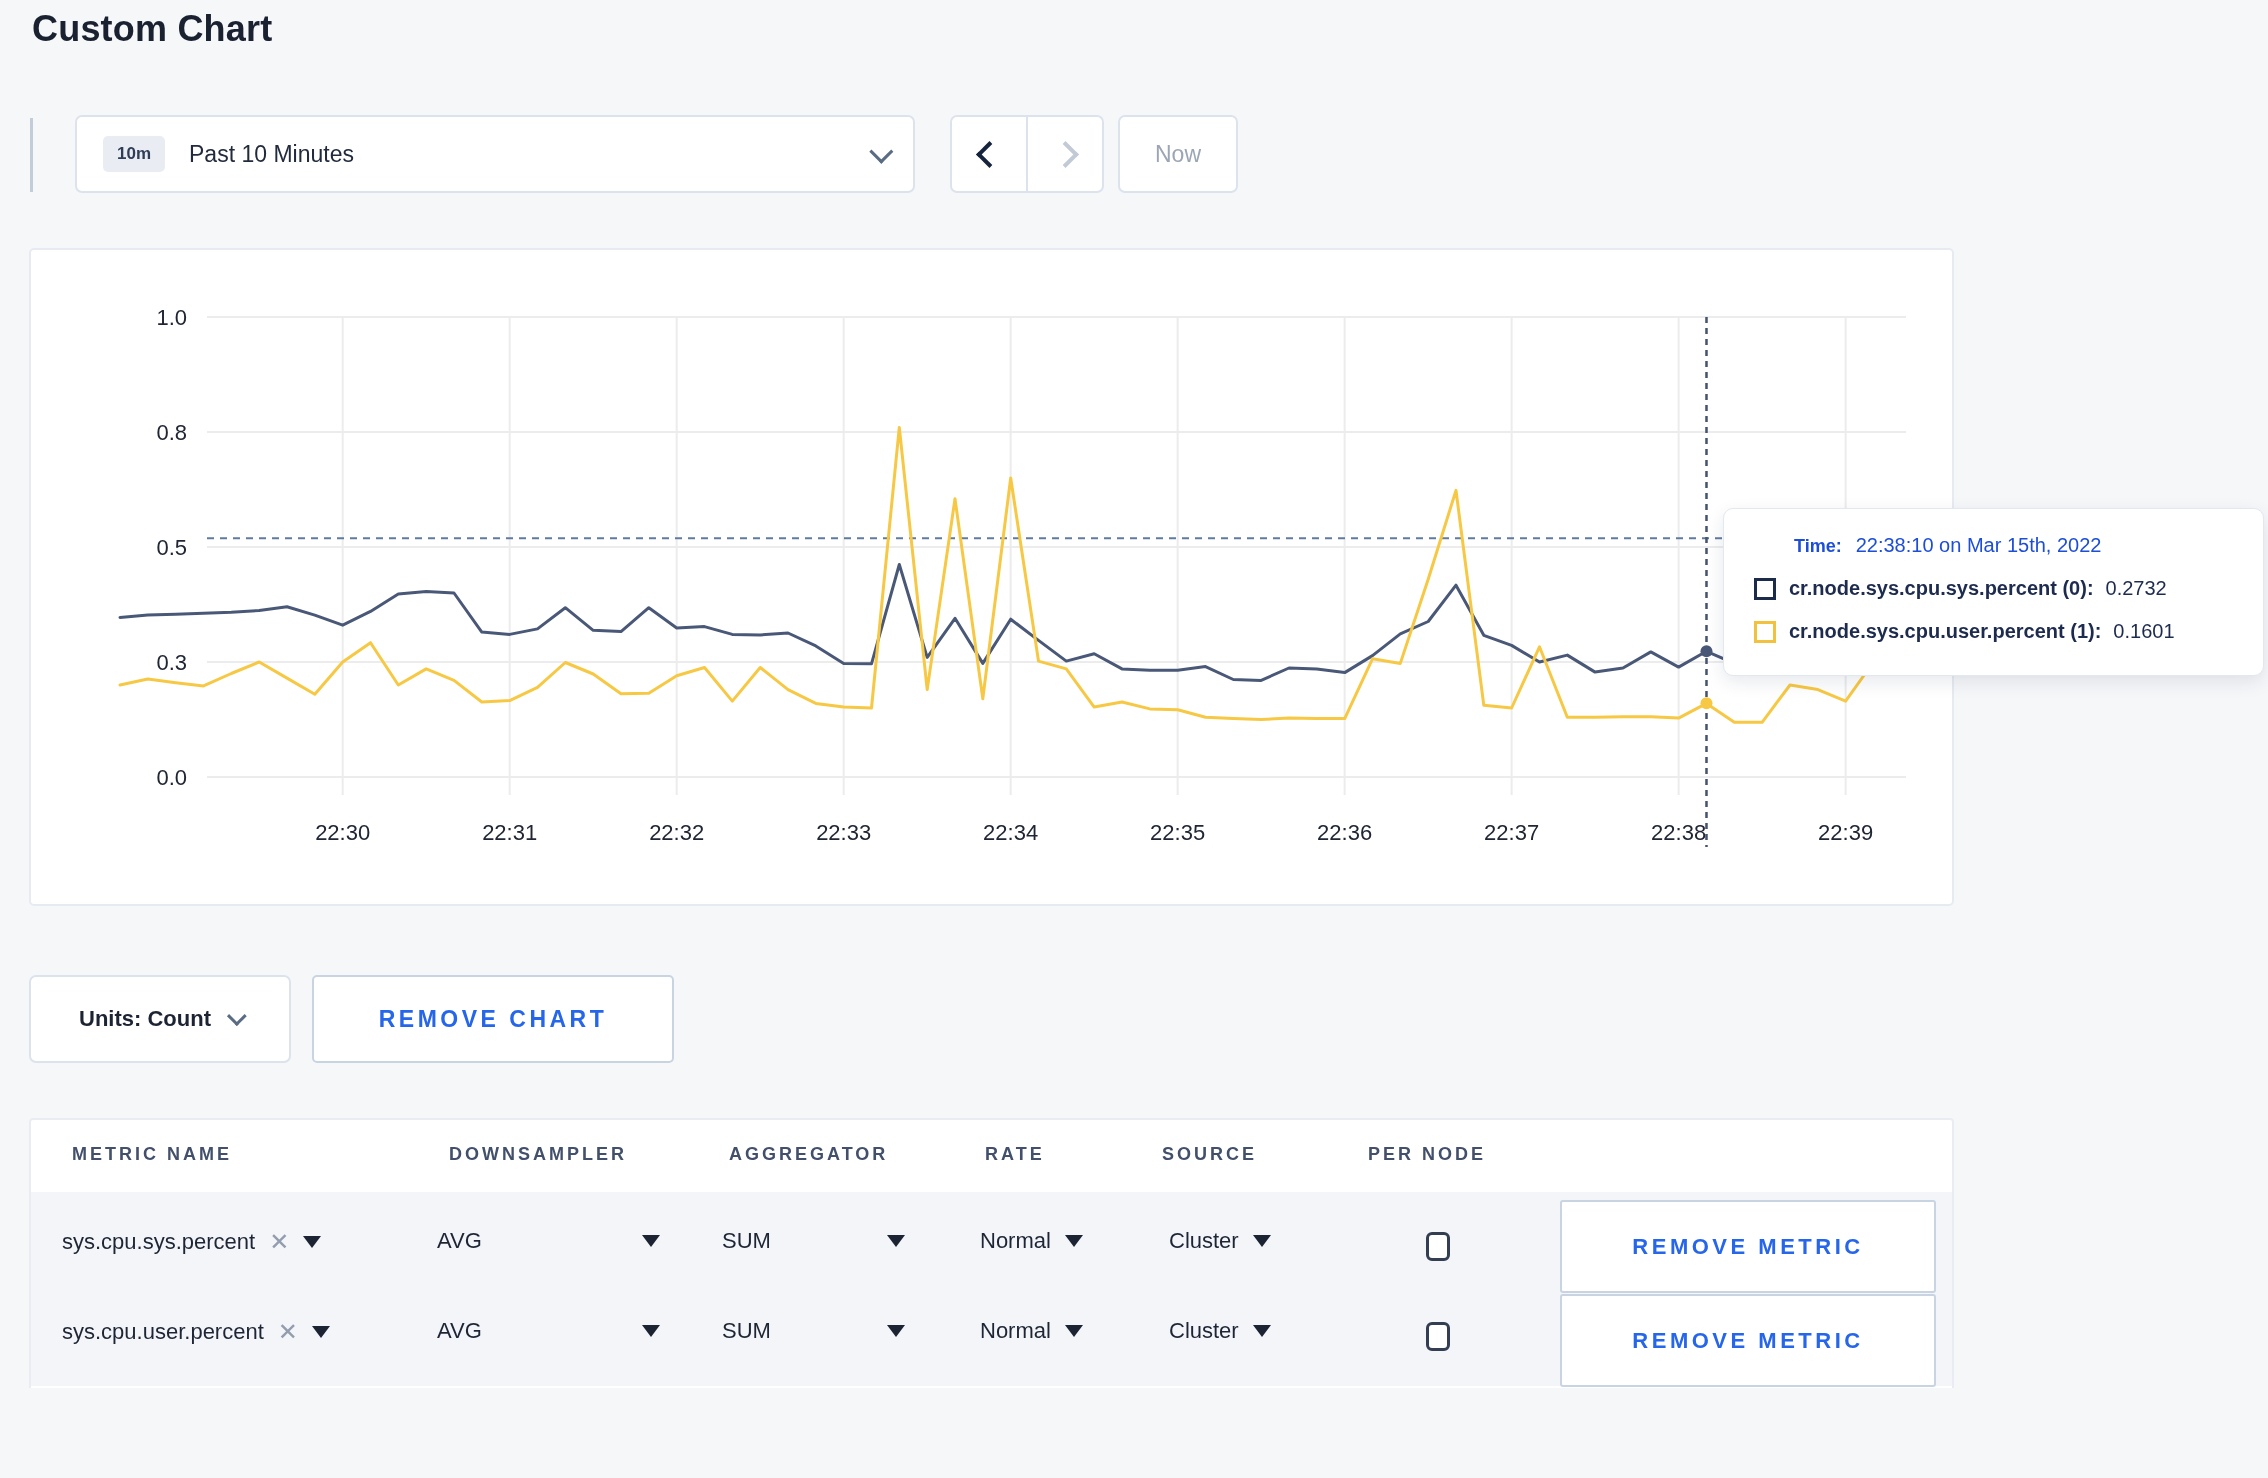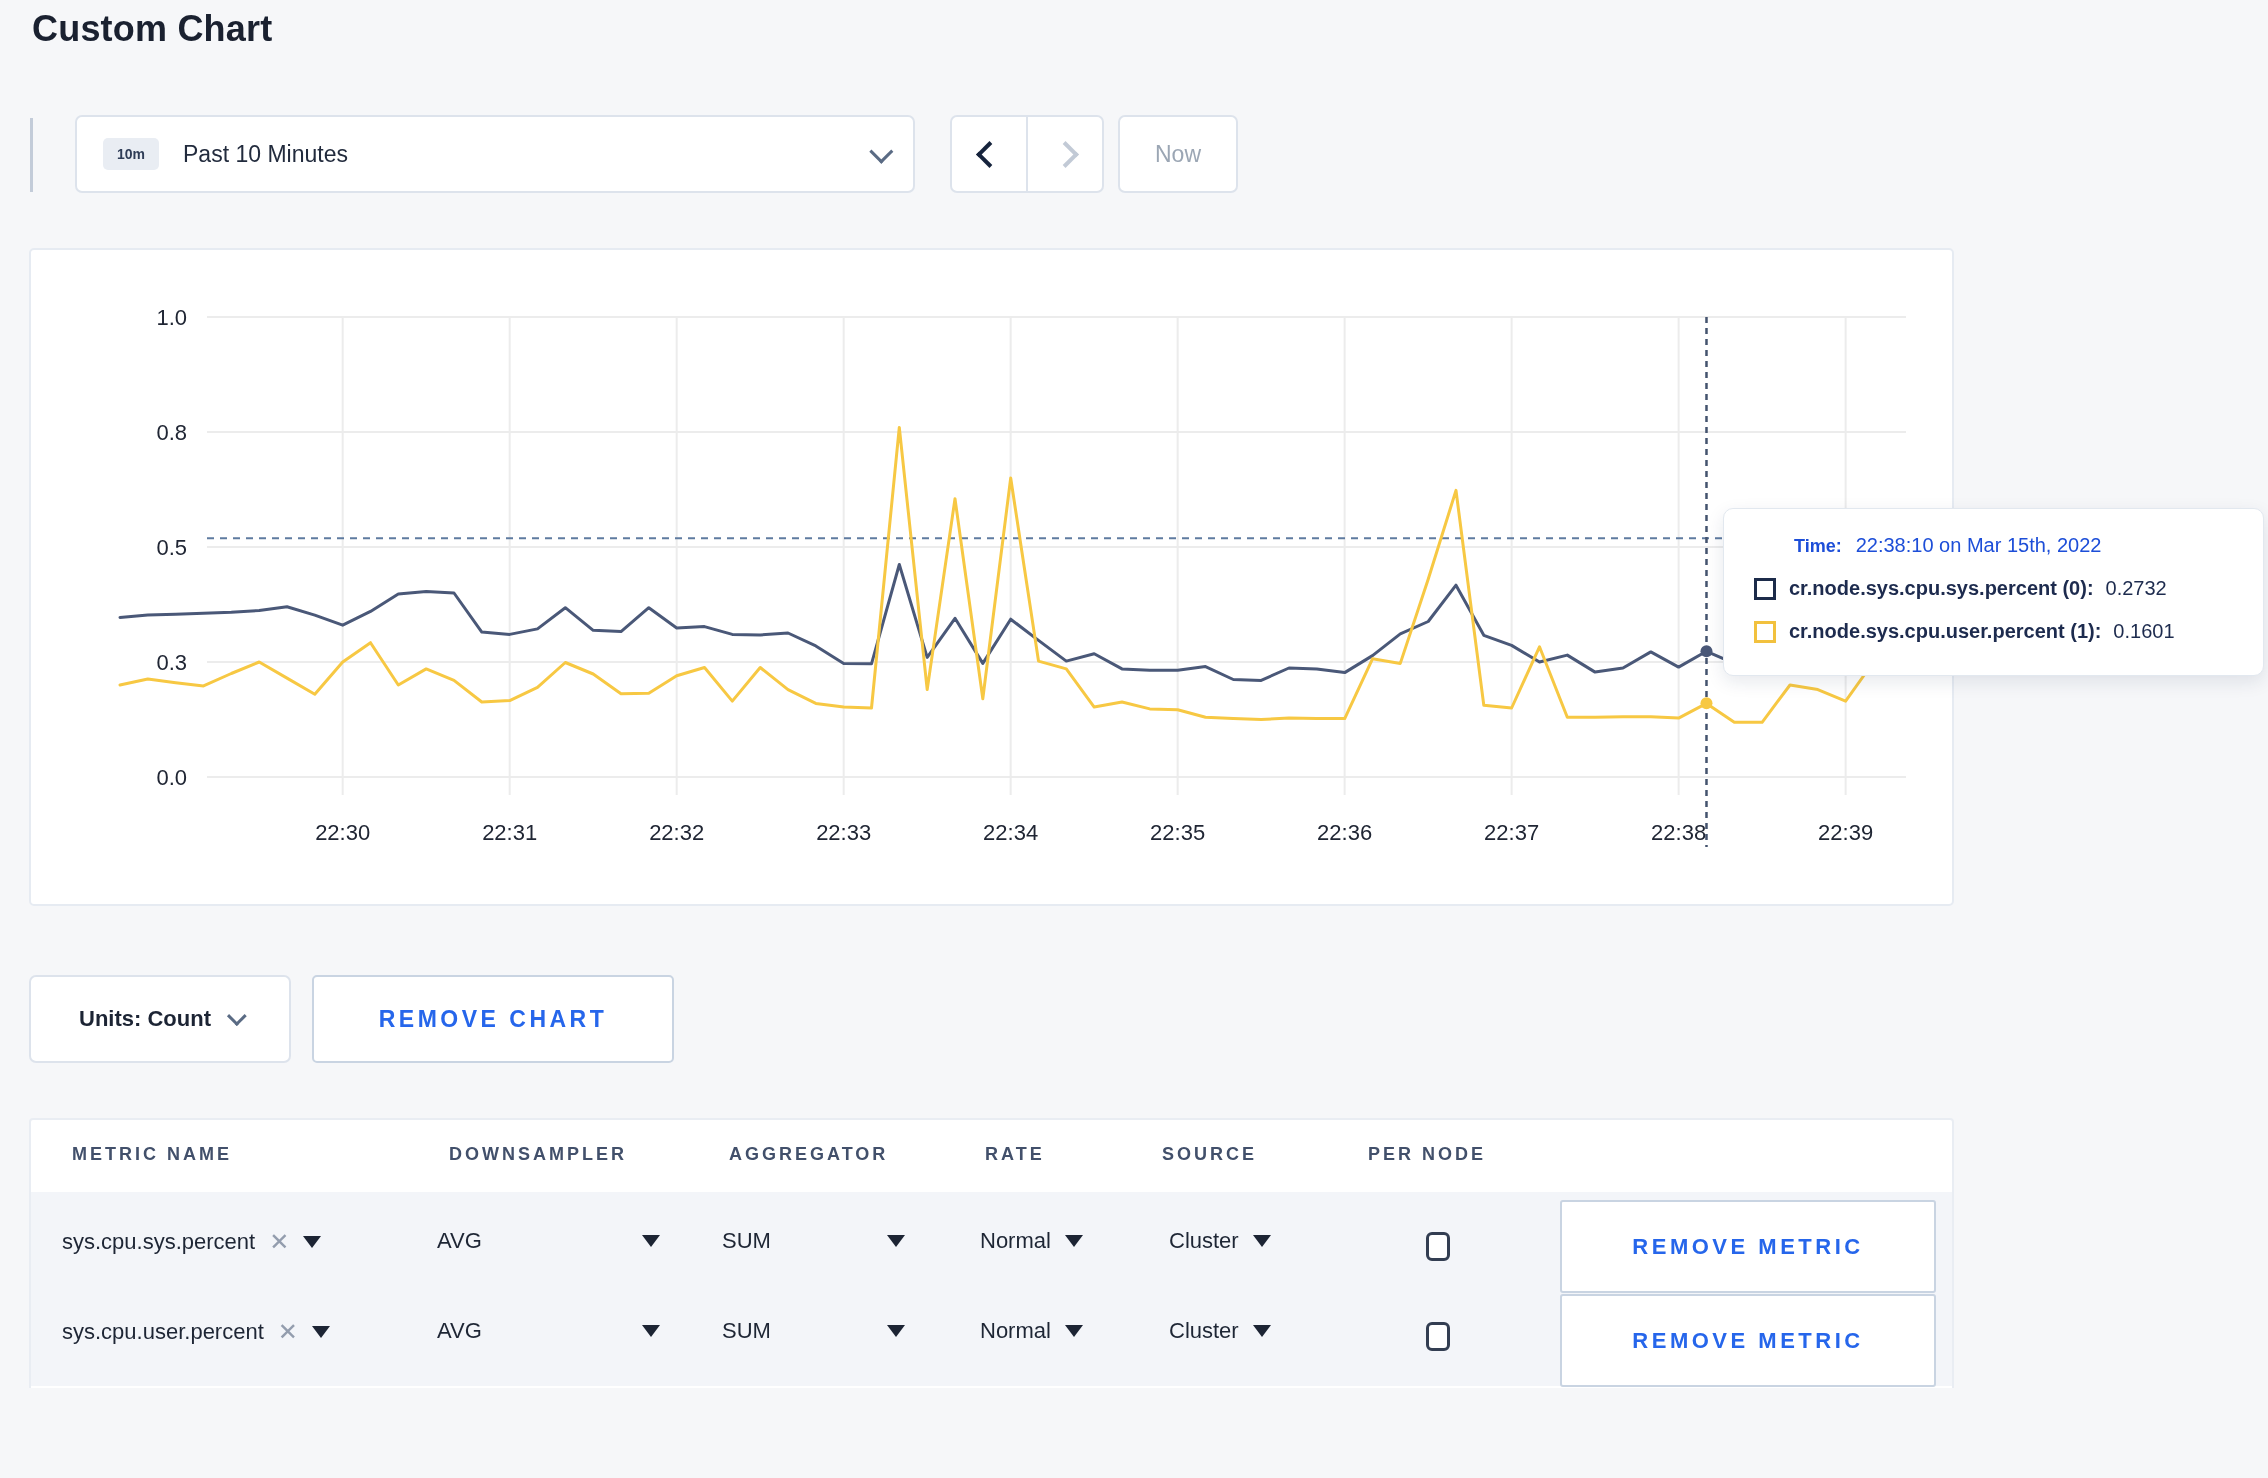--- a/index.html
+++ b/index.html
@@ -4,21 +4,21 @@
 <style>
   html,body{margin:0;padding:0;background:#f6f7f9;font-family:"Liberation Sans",sans-serif;}
   #app{position:relative;width:2268px;height:1388px;background:#f6f7f9;overflow:hidden;border-radius:10px;}
 
   .page-title{position:absolute;left:32px;top:8px;font-size:36px;font-weight:600;color:#1a2130;letter-spacing:.2px;}
 
   .tick-divider{position:absolute;left:30px;top:118px;width:3px;height:74px;background:#c3ccd9;}
 
   .box{background:#fff;border:2px solid #dde3ec;border-radius:7px;box-sizing:border-box;display:flex;align-items:center;}
   .time-select{position:absolute;left:75px;top:115px;width:840px;height:78px;padding:0 26px;cursor:pointer;}
-  .badge{background:#e9edf3;border-radius:5px;padding:8px 14px;font-size:14px;font-weight:700;color:#2f3d57;}
+  .badge{background:#e9edf3;border-radius:5px;padding:8px 14px;font-size:17px;font-weight:700;color:#2f3d57;}
   .time-label{margin-left:24px;font-size:23px;color:#222b3d;}
   .chev-down{margin-left:auto;width:14px;height:14px;border-right:3px solid #5a6b84;border-bottom:3px solid #5a6b84;transform:rotate(45deg) translateY(-4px);}
 
   .pager{position:absolute;left:950px;top:115px;width:154px;height:78px;padding:0;}
   .pager .half{flex:1;height:100%;display:flex;align-items:center;justify-content:center;cursor:pointer;}
   .pager .half:first-child{border-right:2px solid #dde3ec;}
   .chev-left{width:15px;height:15px;border-left:4px solid #16233c;border-bottom:4px solid #16233c;transform:rotate(45deg);}
   .chev-right{width:15px;height:15px;border-right:4px solid #c2cad6;border-top:4px solid #c2cad6;transform:rotate(45deg);}
 
   .now-btn{position:absolute;left:1118px;top:115px;width:120px;height:78px;justify-content:center;font-size:23px;color:#9ba6b4;cursor:default;}

